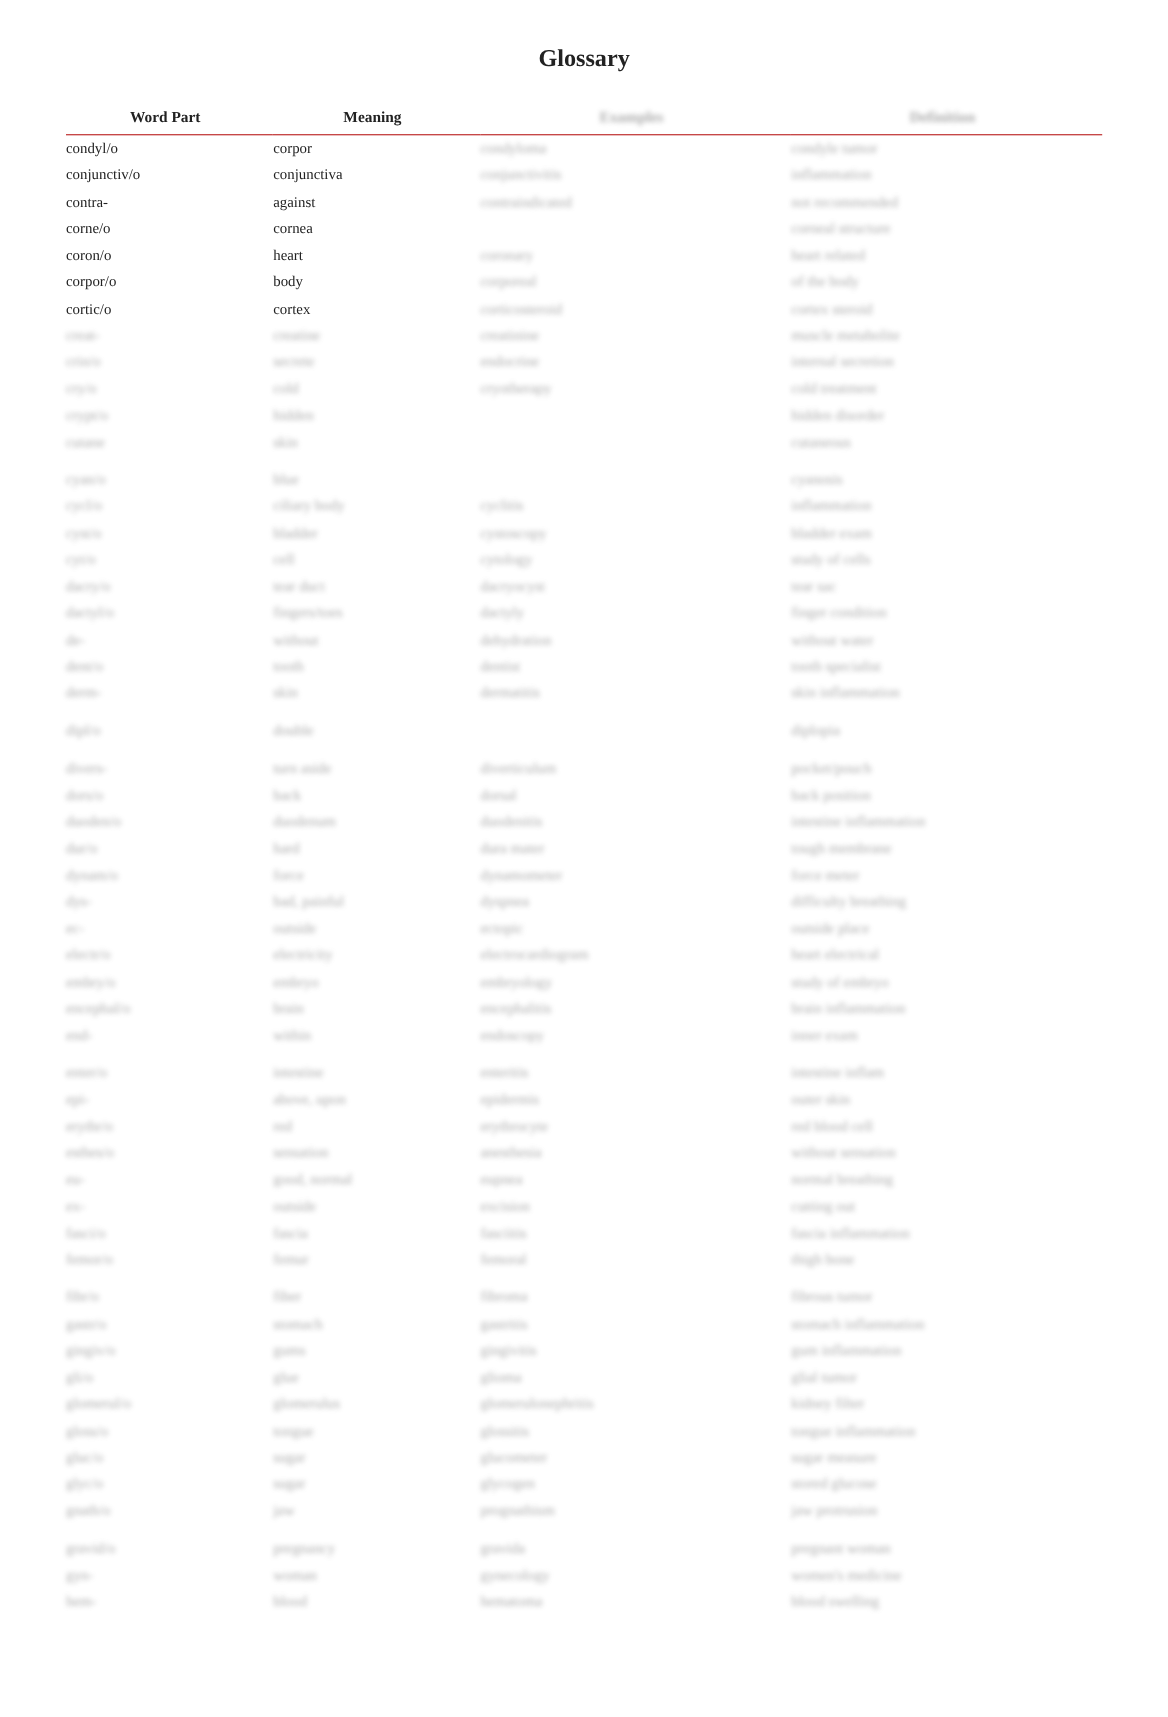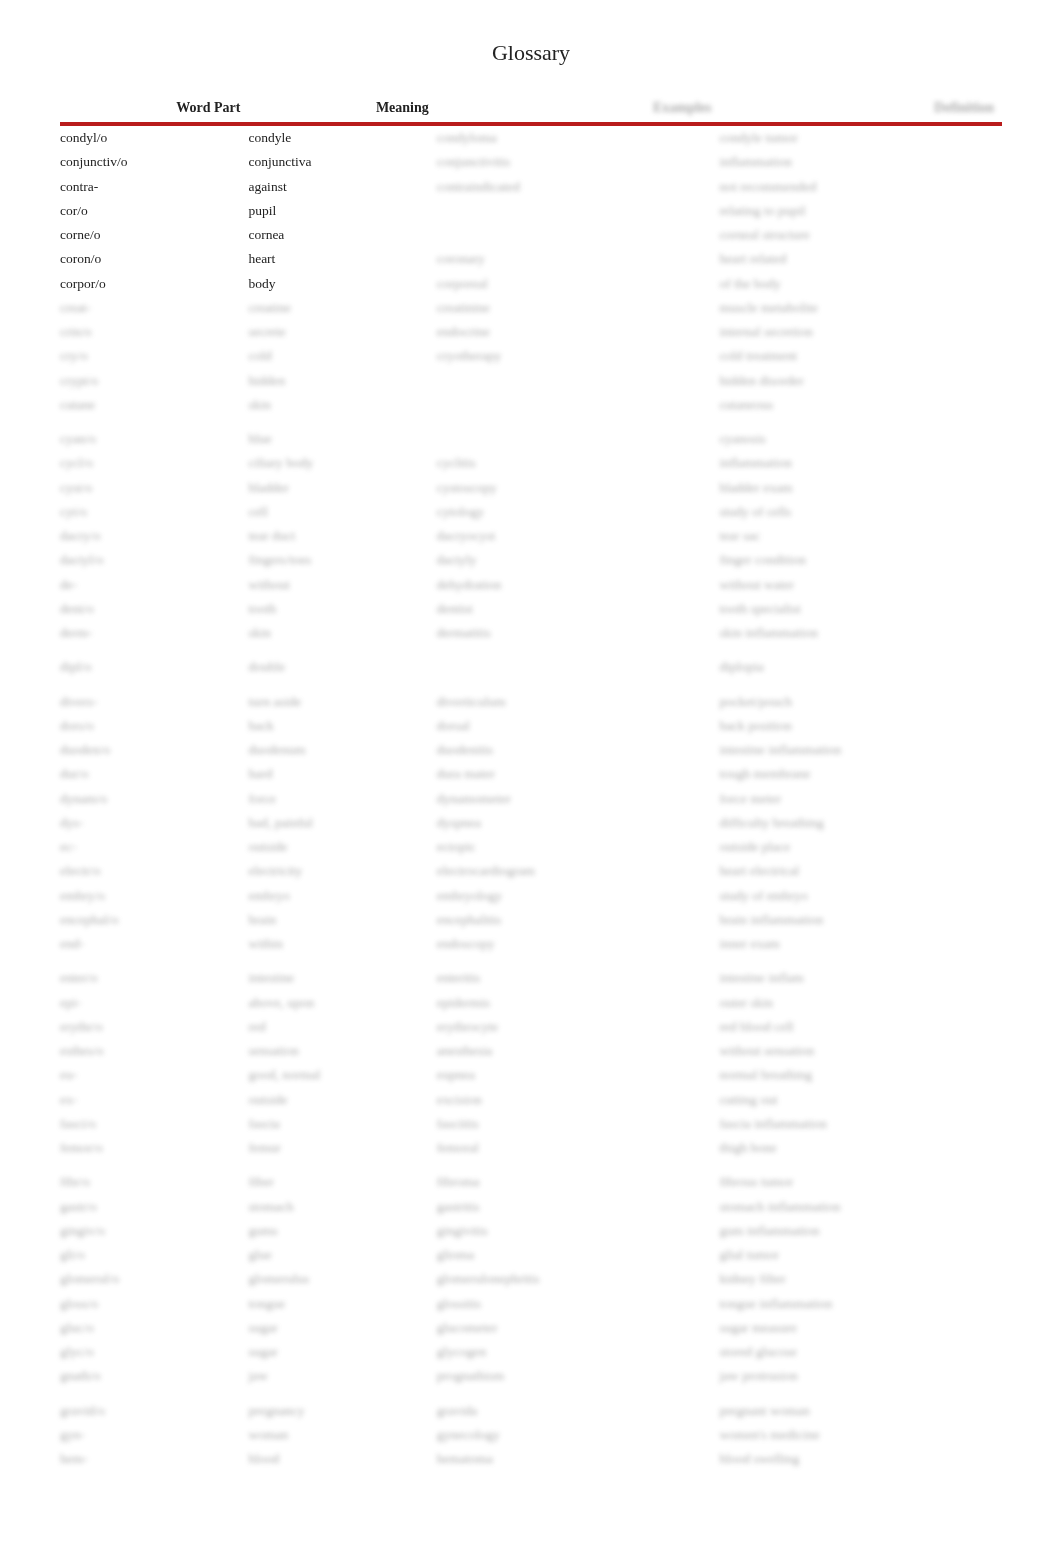--- a/index.html
+++ b/index.html
@@ -8,37 +8,37 @@
       font-family: Georgia, 'Times New Roman', serif;
       font-size: 14px;
       color: #222;
       width: 1062px;
       min-height: 1561px;
       padding: 40px 60px;
     }
     h1 {
       text-align: center;
       font-size: 22px;
-      font-weight: normal;
+      font-weight: bold;
       margin-bottom: 30px;
       font-family: Georgia, serif;
     }
     .table-container {
       width: 100%;
     }
     table {
       width: 100%;
       border-collapse: collapse;
     }
     thead tr th {
       font-weight: bold;
       font-size: 14px;
-      text-align: right;
+      text-align: center;
       padding: 4px 8px 6px 0;
-      border-bottom: 4px solid #b91c1c;
+      border-bottom: 1px solid #b91c1c;
       vertical-align: bottom;
     }
     tbody tr td {
       padding: 2px 8px 2px 0;
       vertical-align: top;
       font-size: 13.5px;
       line-height: 1.5;
     }
     .col-wordpart { width: 20%; }
     .col-meaning { width: 20%; }
@@ -66,60 +66,60 @@
         <th class="col-wordpart">Word Part</th>
         <th class="col-meaning">Meaning</th>
         <th class="col-3"><span class="blurred">Examples</span></th>
         <th class="col-4"><span class="blurred">Definition</span></th>
       </tr>
     </thead>
     <tbody>
 
       <tr class="row-clear">
         <td>condyl/o</td>
-        <td>condyle</td>
+        <td>corpor</td>
         <td><span class="blurred">condyloma</span></td>
         <td><span class="blurred">condyle tumor</span></td>
       </tr>
       <tr class="row-clear">
         <td>conjunctiv/o</td>
         <td>conjunctiva</td>
         <td><span class="blurred">conjunctivitis</span></td>
         <td><span class="blurred">inflammation</span></td>
       </tr>
       <tr class="row-clear">
         <td>contra-</td>
         <td>against</td>
         <td><span class="blurred">contraindicated</span></td>
         <td><span class="blurred">not recommended</span></td>
       </tr>
       <tr class="row-clear">
-        <td>cor/o</td>
-        <td>pupil</td>
-        <td><span class="blurred"></span></td>
-        <td><span class="blurred">relating to pupil</span></td>
-      </tr>
-      <tr class="row-clear">
         <td>corne/o</td>
         <td>cornea</td>
         <td><span class="blurred"></span></td>
         <td><span class="blurred">corneal structure</span></td>
       </tr>
       <tr class="row-clear">
         <td>coron/o</td>
         <td>heart</td>
         <td><span class="blurred">coronary</span></td>
         <td><span class="blurred">heart related</span></td>
       </tr>
       <tr class="row-clear">
         <td>corpor/o</td>
         <td>body</td>
         <td><span class="blurred">corporeal</span></td>
         <td><span class="blurred">of the body</span></td>
       </tr>
+      <tr class="row-clear">
+        <td>cortic/o</td>
+        <td>cortex</td>
+        <td><span class="blurred">corticosteroid</span></td>
+        <td><span class="blurred">cortex steroid</span></td>
+      </tr>
 
       <tr>
         <td><span class="blurred">creat-</span></td>
         <td><span class="blurred">creatine</span></td>
         <td><span class="blurred">creatinine</span></td>
         <td><span class="blurred">muscle metabolite</span></td>
       </tr>
       <tr>
         <td><span class="blurred">crin/o</span></td>
         <td><span class="blurred">secrete</span></td>

